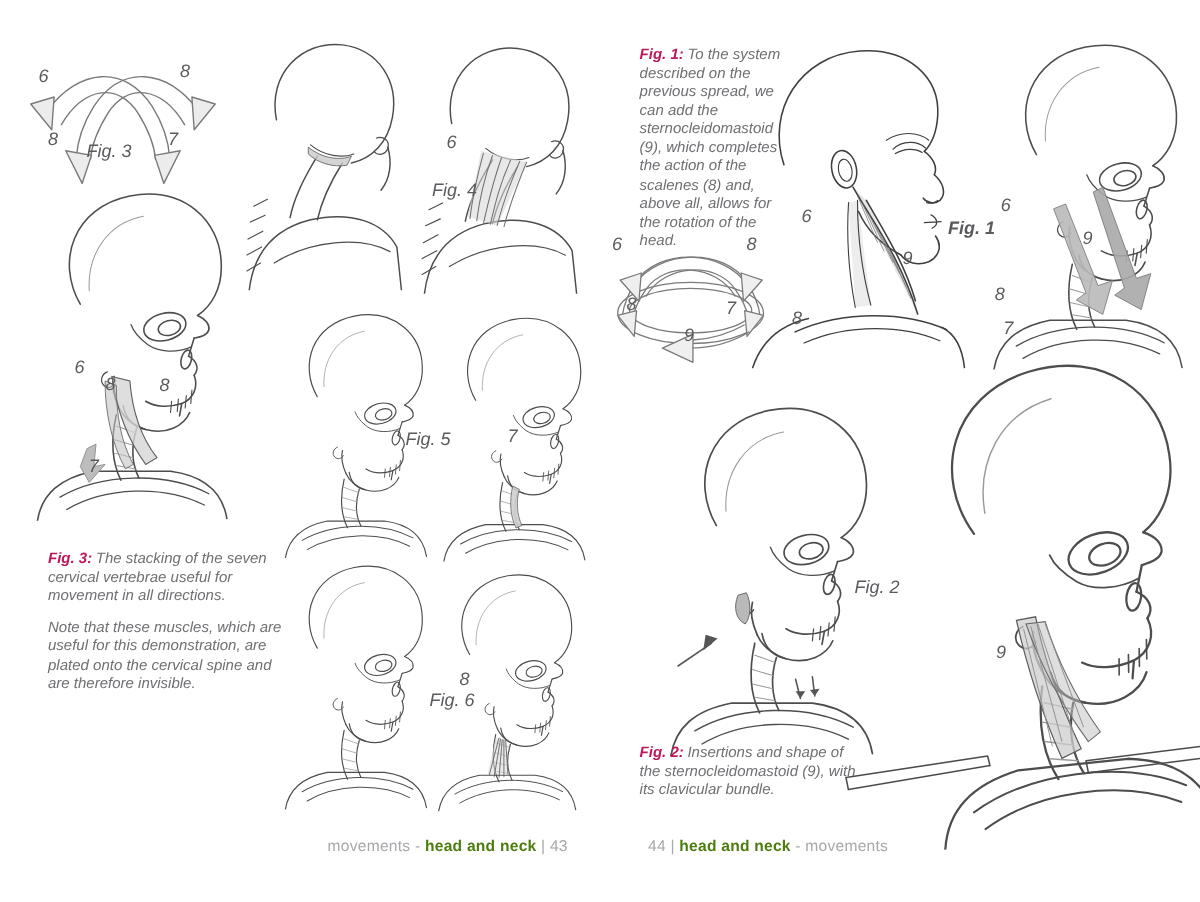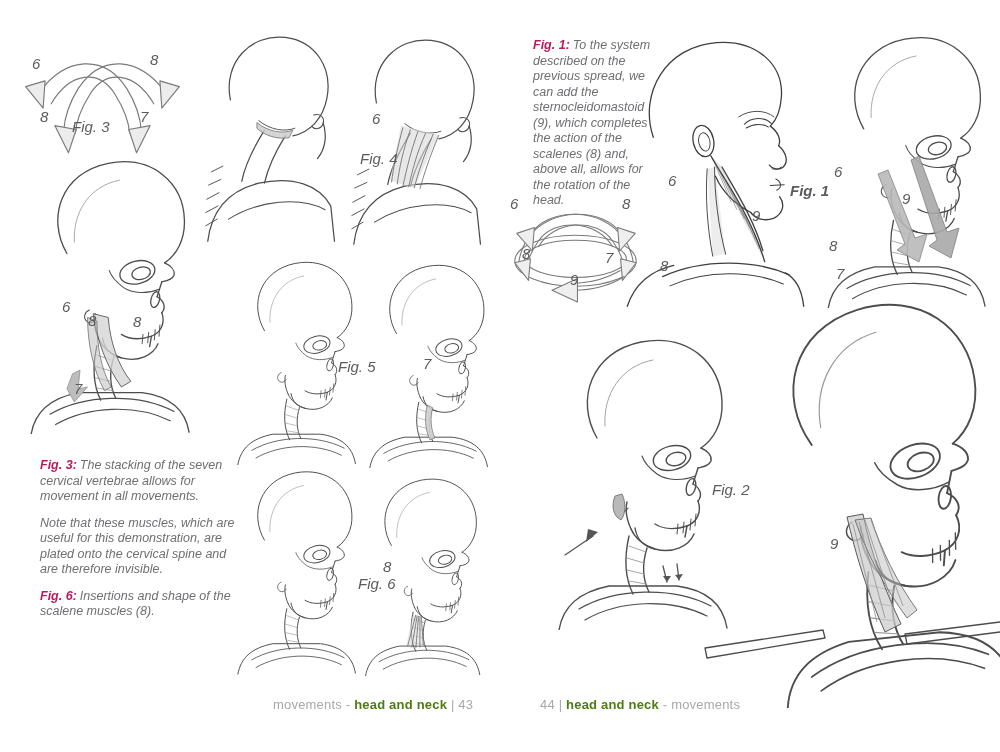--- a/index.html
+++ b/index.html
@@ -125,23 +125,22 @@
     <g stroke="#555555" stroke-width="1" fill="none">
       <path d="M88 210 L76 256"></path>
       <path d="M90 211 L82 258"></path>
       <path d="M92 212 L88 259"></path>
       <path d="M94 212 L94 258"></path>
       <path d="M96 211 L99 255"></path>
     </g>
   </svg>
 
   <div class="cap-block" style="left:40px;top:458px;width:198px;">
-    <p class="cap"><b>Fig. 3:</b><span>The stacking of the seven cervical vertebrae allows for movement in all movements.</span></p>
+    <p class="cap"><b>Fig. 3:</b><span>The stacking of the seven cervical vertebrae useful for movement in all directions.</span></p>
     <p class="cap"><span>Note that these muscles, which are useful for this demonstration, are plated onto the cervical spine and are therefore invisible.</span></p>
-    <p class="cap"><b>Fig. 6:</b><span>Insertions and shape of the scalene muscles (8).</span></p>
   </div>
 
   <div class="footer" style="left:273px;">
     <span>movements - </span><b>head and neck</b><span> | 43</span>
   </div>
 
   <div class="cap-block" style="left:533px;top:38px;width:130px;">
     <p class="cap"><b>Fig. 1:</b><span>To the system described on the previous spread, we can add the sternocleidomastoid (9), which completes the action of the scalenes (8) and, above all, allows for the rotation of the head.</span></p>
   </div>
 
@@ -214,20 +213,23 @@
     <path d="M150 228 C162 262 180 296 202 326 L212 318 C192 290 176 258 166 226 Z" fill="#bfbfbf" fill-opacity="0.5" stroke="#6a6a6a" stroke-width="0.9"></path>
     <g stroke="#8f8f8f" stroke-width="0.8" fill="none">
       <path d="M148 232 L172 330 M154 230 L180 326 M160 228 L190 320 M166 228 L198 314"></path>
     </g>
     <g stroke="#4c4c4c" stroke-width="1.3" fill="none" stroke-linecap="round">
       <path d="M0 356 L118 338 M2 366 L120 346 M0 356 L2 366 M118 338 L120 346"></path>
       <path d="M200 342 L295 330 M202 352 L295 340 M200 342 L202 352"></path>
     </g>
   </svg>
 
+  <div class="cap-block" style="left:533px;top:620px;width:190px;">
+    <p class="cap"><b>Fig. 2:</b><span>Insertions and shape of the sternocleidomastoid (9), with its clavicular bundle.</span></p>
+  </div>
 
   <div class="footer" style="left:540px;">
     <span>44 | </span><b>head and neck</b><span> - movements</span>
   </div>
 
   <div id="annotation-layer">
       <span class="ann" style="left: 32px; top: 55px;">6</span>
       <span class="ann" style="left: 150px; top: 51px;">8</span>
       <span class="ann" style="left: 40px; top: 108px;">8</span>
       <span class="ann" style="left: 140px; top: 108px;">7</span>

